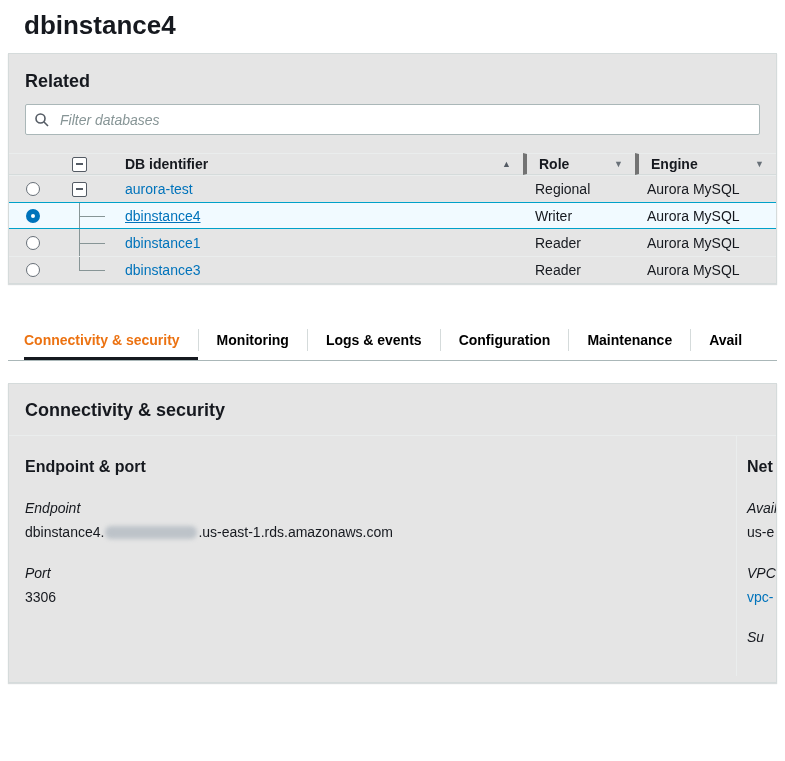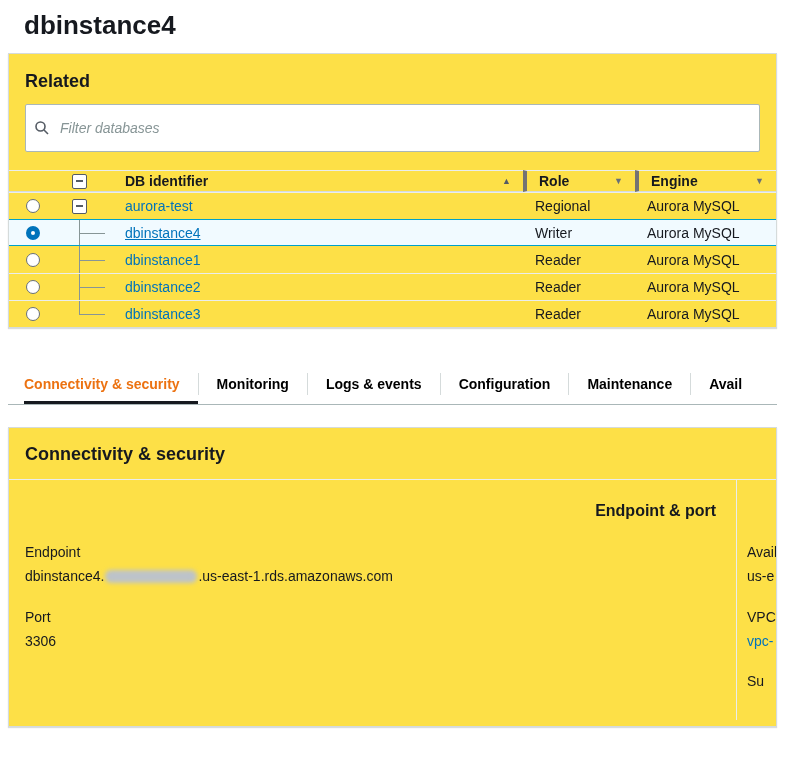--- a/index.html
+++ b/index.html
@@ -17,32 +17,32 @@
     background: #fff;
   }
   .page-title {
     font-size: 26px;
     font-weight: 700;
     margin: 10px 0 12px 24px;
     line-height: 1.2;
   }
   .card {
     margin: 0 8px;
-    background: #fde047;
+    background: #e5e5e5;
     border: 1px solid #d5dbdb;
     box-shadow: 0 1px 1px 0 rgba(0,28,36,.15);
   }
   
   .card-header { padding: 17px 16px 12px 16px; }
   .card-header h2 { font-size: 18px; font-weight: 700; margin: 0; }
   .filter-row { padding: 0 16px 18px 16px; }
   .filter-box {
     display: flex; align-items: center;
     border: 1px solid #aab7b8; border-radius: 2px;
-    height: 48px; padding: 0 8px; background: #fff;
+    height: 31px; padding: 0 8px; background: #fff;
   }
   .filter-box input {
     border: none; outline: none; flex: 1;
     font-size: 14px; font-family: "Liberation Sans", sans-serif;
     color: #16191f; margin-left: 8px; background: transparent;
   }
   .filter-box input::placeholder { font-style: italic; color: #879596; }
   .search-icon { display: inline-flex; width: 16px; height: 16px; }
 
   table.related-table {
@@ -119,24 +119,24 @@
     padding: 16px 16px 14px 16px;
     border-bottom: 1px solid #eaeded;
   }
   .details-header h2 { font-size: 18px; font-weight: 700; margin: 0; }
   .details-body { display: flex; align-items: stretch; min-height: 240px; }
   .col-left {
     flex: 0 0 728px; padding: 22px 20px 24px 16px;
     border-right: 1px solid #eaeded;
   }
   .col-right { flex: 1 0 220px; padding: 22px 0 0 10px; white-space: nowrap; overflow: hidden; }
-  .section-heading { font-size: 16px; font-weight: 700; margin: 0 0 24px 0; text-align: right; }
+  .section-heading { font-size: 16px; font-weight: 700; margin: 0 0 24px 0; }
   .field { margin-top: 22px; }
   .field:first-of-type { margin-top: 0; }
-  .field-label { font-size: 14px; color: #16191f; margin-bottom: 7px; }
+  .field-label { font-size: 14px; color: #16191f; margin-bottom: 7px; font-style: italic; }
   .field-value { font-size: 14px; color: #16191f; line-height: 1.4; }
   .redacted {
     display: inline-block; width: 92px; height: 13px;
     background: #bdc3c9; border-radius: 6px;
     filter: blur(2px); vertical-align: -2px; margin: 0 1px;
   }
 </style>
 </head>
 <body>
 
@@ -225,29 +225,20 @@
             </td>
           <td class="cell-expand tree"></td>
           <td><a class="db-link">dbinstance1</a></td>
           <td>Reader</td>
           <td>Aurora MySQL</td>
         </tr>
         <tr>
           <td class="cell-radio">
               <span class="radio"></span>
             </td>
-          <td class="cell-expand tree"></td>
-          <td><a class="db-link">dbinstance2</a></td>
-          <td>Reader</td>
-          <td>Aurora MySQL</td>
-        </tr>
-        <tr>
-          <td class="cell-radio">
-              <span class="radio"></span>
-            </td>
           <td class="cell-expand tree tree-last"></td>
           <td><a class="db-link">dbinstance3</a></td>
           <td>Reader</td>
           <td>Aurora MySQL</td>
         </tr>
       </tbody>
     </table>
   </div>
 
   <div class="tabs">

